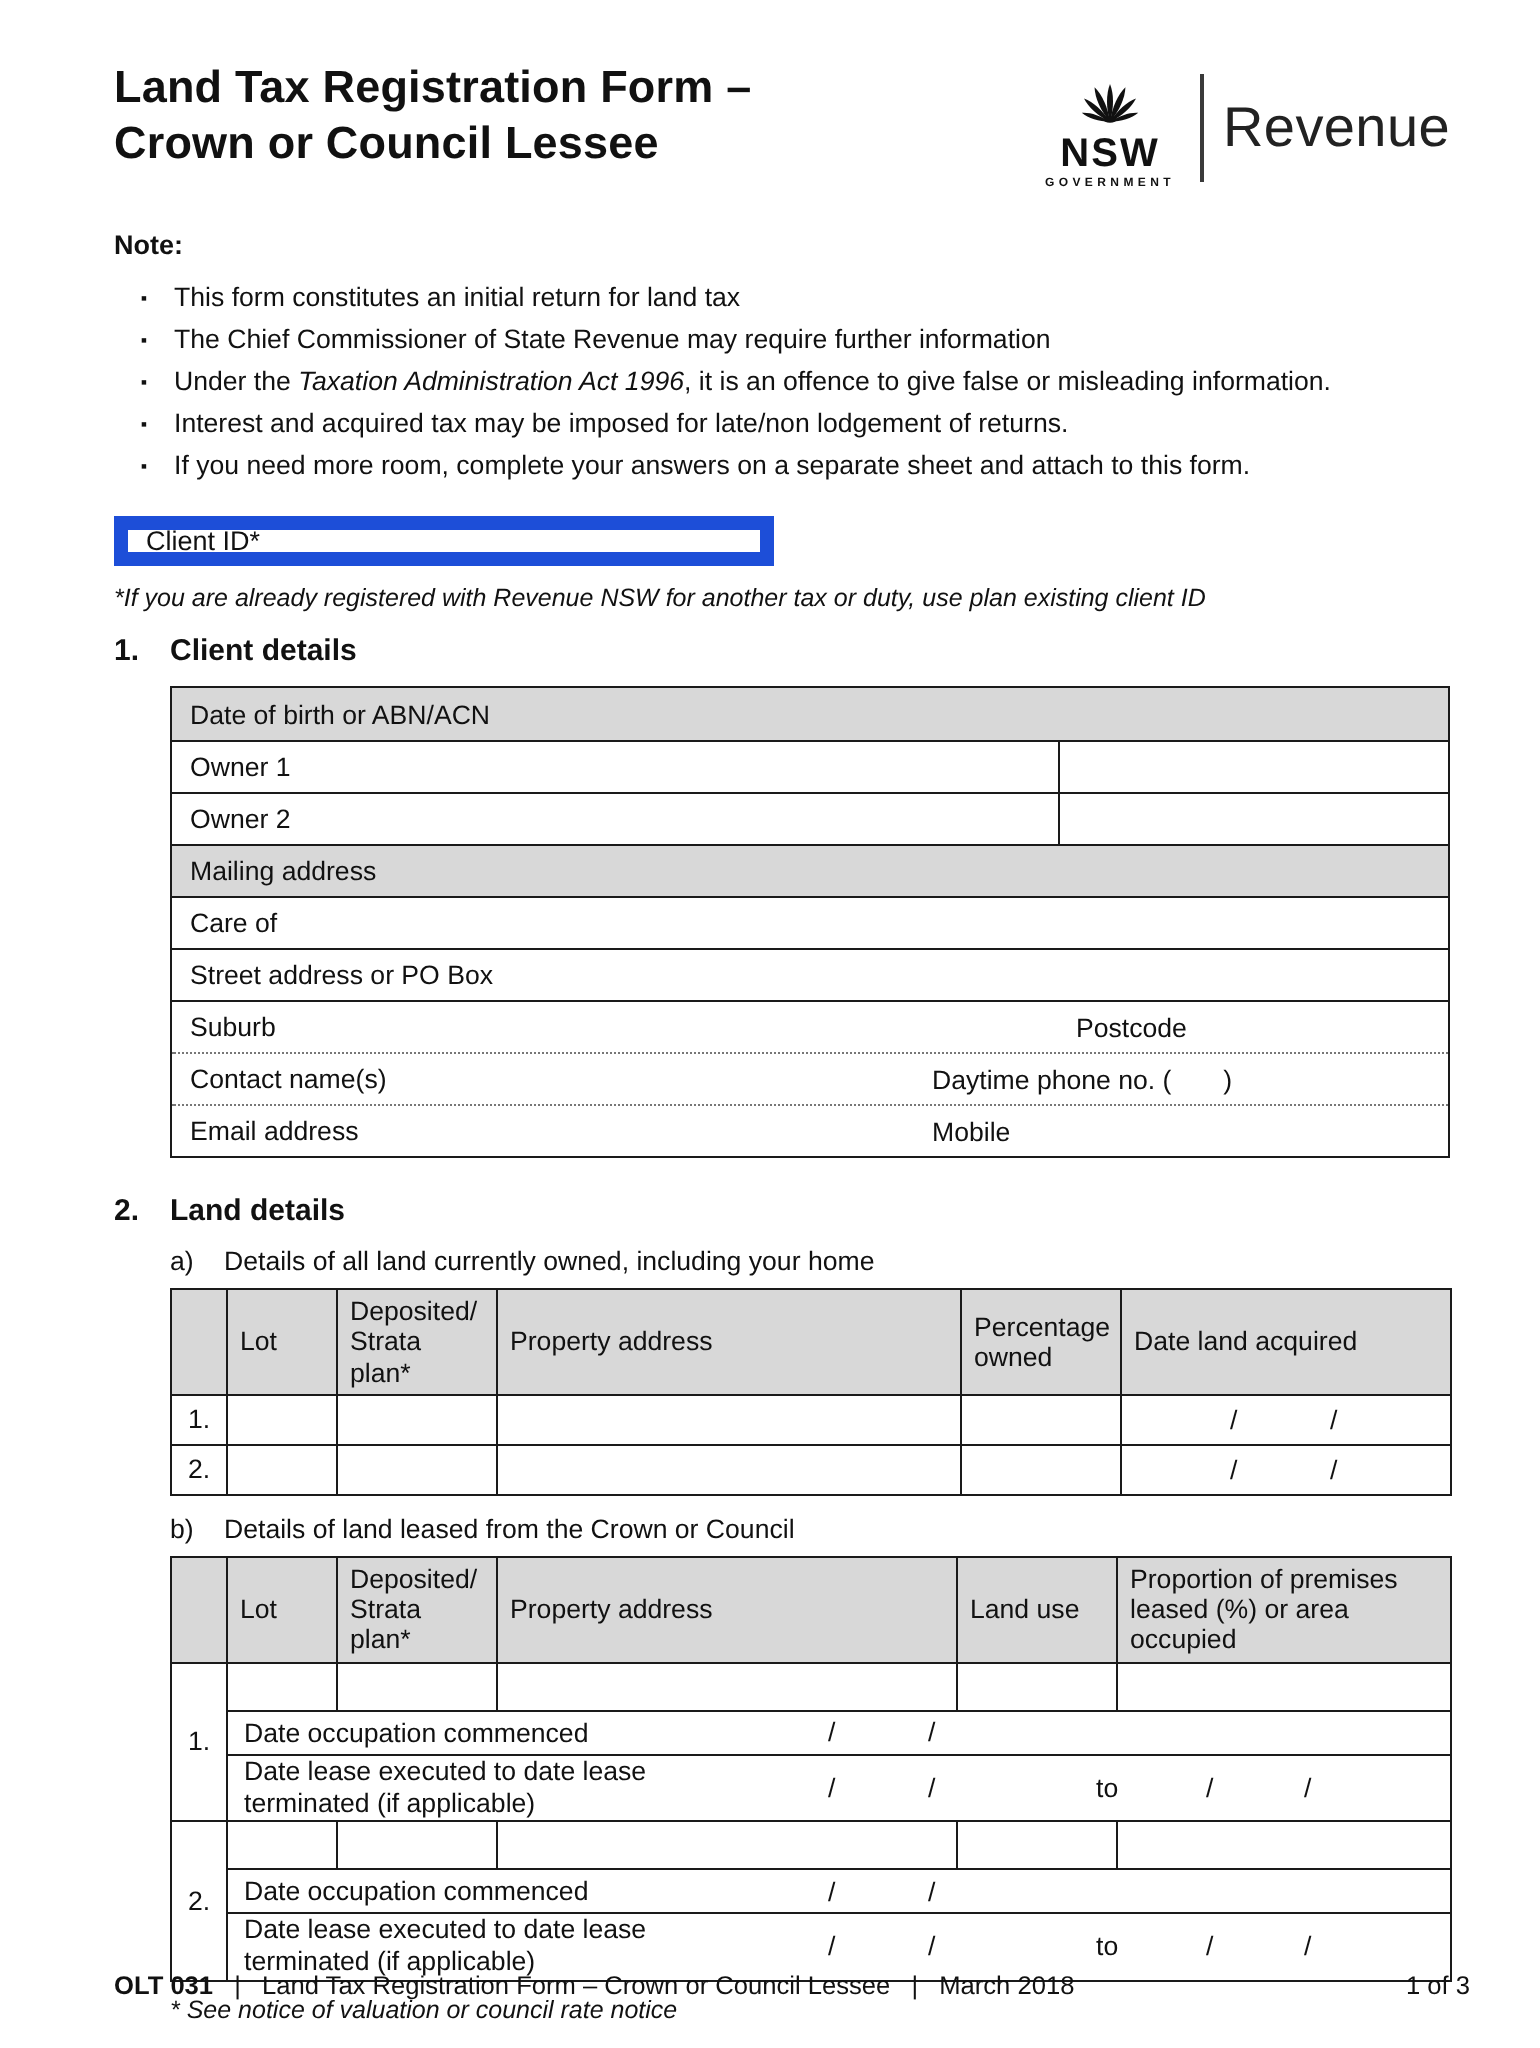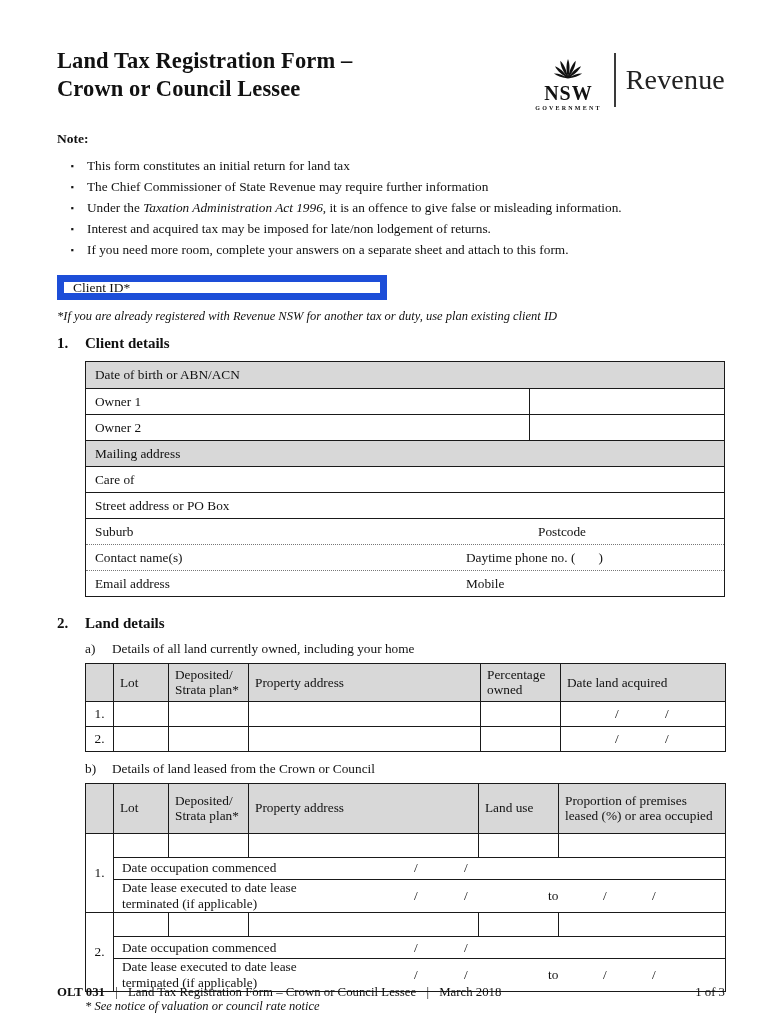--- a/index.html
+++ b/index.html
@@ -1,21 +1,21 @@
 <!DOCTYPE html>
 <html><head>
 <meta charset="utf-8">
 <style>
   html,body{margin:0;padding:0;}
   body{
     width:770px;height:1024px;background:#fff;color:#111;
     font-family:"Liberation Sans", sans-serif;position:relative;overflow:hidden;
     -webkit-font-smoothing:antialiased;
   }
-  .page{box-sizing:border-box;padding:47px 45px 0 57px;height:100%;position:relative;font-family:Liberation Serif, serif;}
+  .page{box-sizing:border-box;padding:30px 45px 0 57px;height:100%;position:relative;}
 
   
   .hdr-row{display:flex;justify-content:space-between;align-items:flex-start;}
   .title{font-size:22.5px;font-weight:bold;line-height:28px;letter-spacing:.1px;}
   .logo{display:flex;align-items:center;margin-top:2px;}
   .nsw-block{display:flex;flex-direction:column;align-items:center;line-height:1;}
   .nsw-word{font-size:20px;font-weight:bold;letter-spacing:1px;margin-top:1px;}
   .gov-word{font-size:6px;font-weight:bold;letter-spacing:2.2px;margin-top:2px;}
   .logo-divider{width:2px;height:54px;background:#3a3a3a;margin:0 10px 0 12px;}
   .brand-word{font-size:28px;color:#222;letter-spacing:.2px;}
@@ -71,21 +71,21 @@
   td.ecell{height:24px;}
   td.occ{position:relative;height:22px;padding:0 0 0 8px;vertical-align:middle;}
   td.lease{position:relative;height:33px;padding:0 0 0 8px;vertical-align:middle;}
   .lbl2{display:inline-block;width:228px;line-height:1.22;vertical-align:middle;}
   .o1{left:300px;} .o2{left:350px;} .o3{left:434px;} .o4{left:489px;} .o5{left:538px;}
   .to-mark{position:absolute;top:50%;transform:translateY(-50%);}
 
   .fn2{margin:7px 0 0 28px;font-size:12.5px;font-style:italic;}
 
   
-  .footer{position:absolute;left:57px;right:45px;bottom:24px;display:flex;
+  .footer{position:absolute;left:57px;right:35px;bottom:24px;display:flex;
       justify-content:space-between;font-size:12.8px;align-items:baseline;}
   .footer .b{font-weight:bold;}
   .footer .sep{margin:0 7px;}
 </style>
 </head>
 <body>
 
 <div class="page">
 
   <div class="hdr-row">

